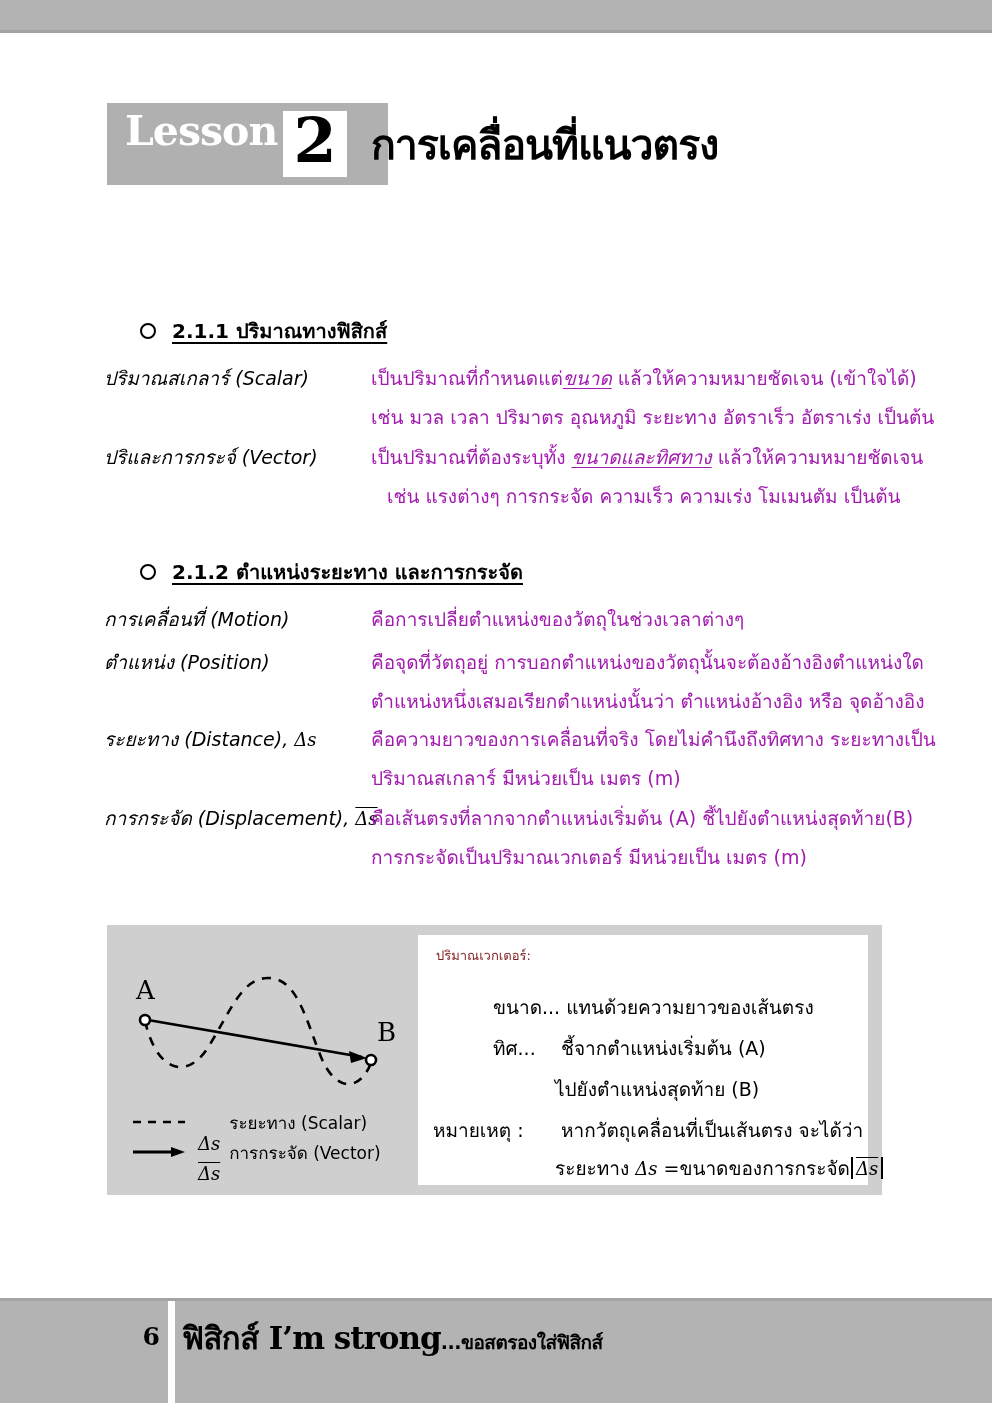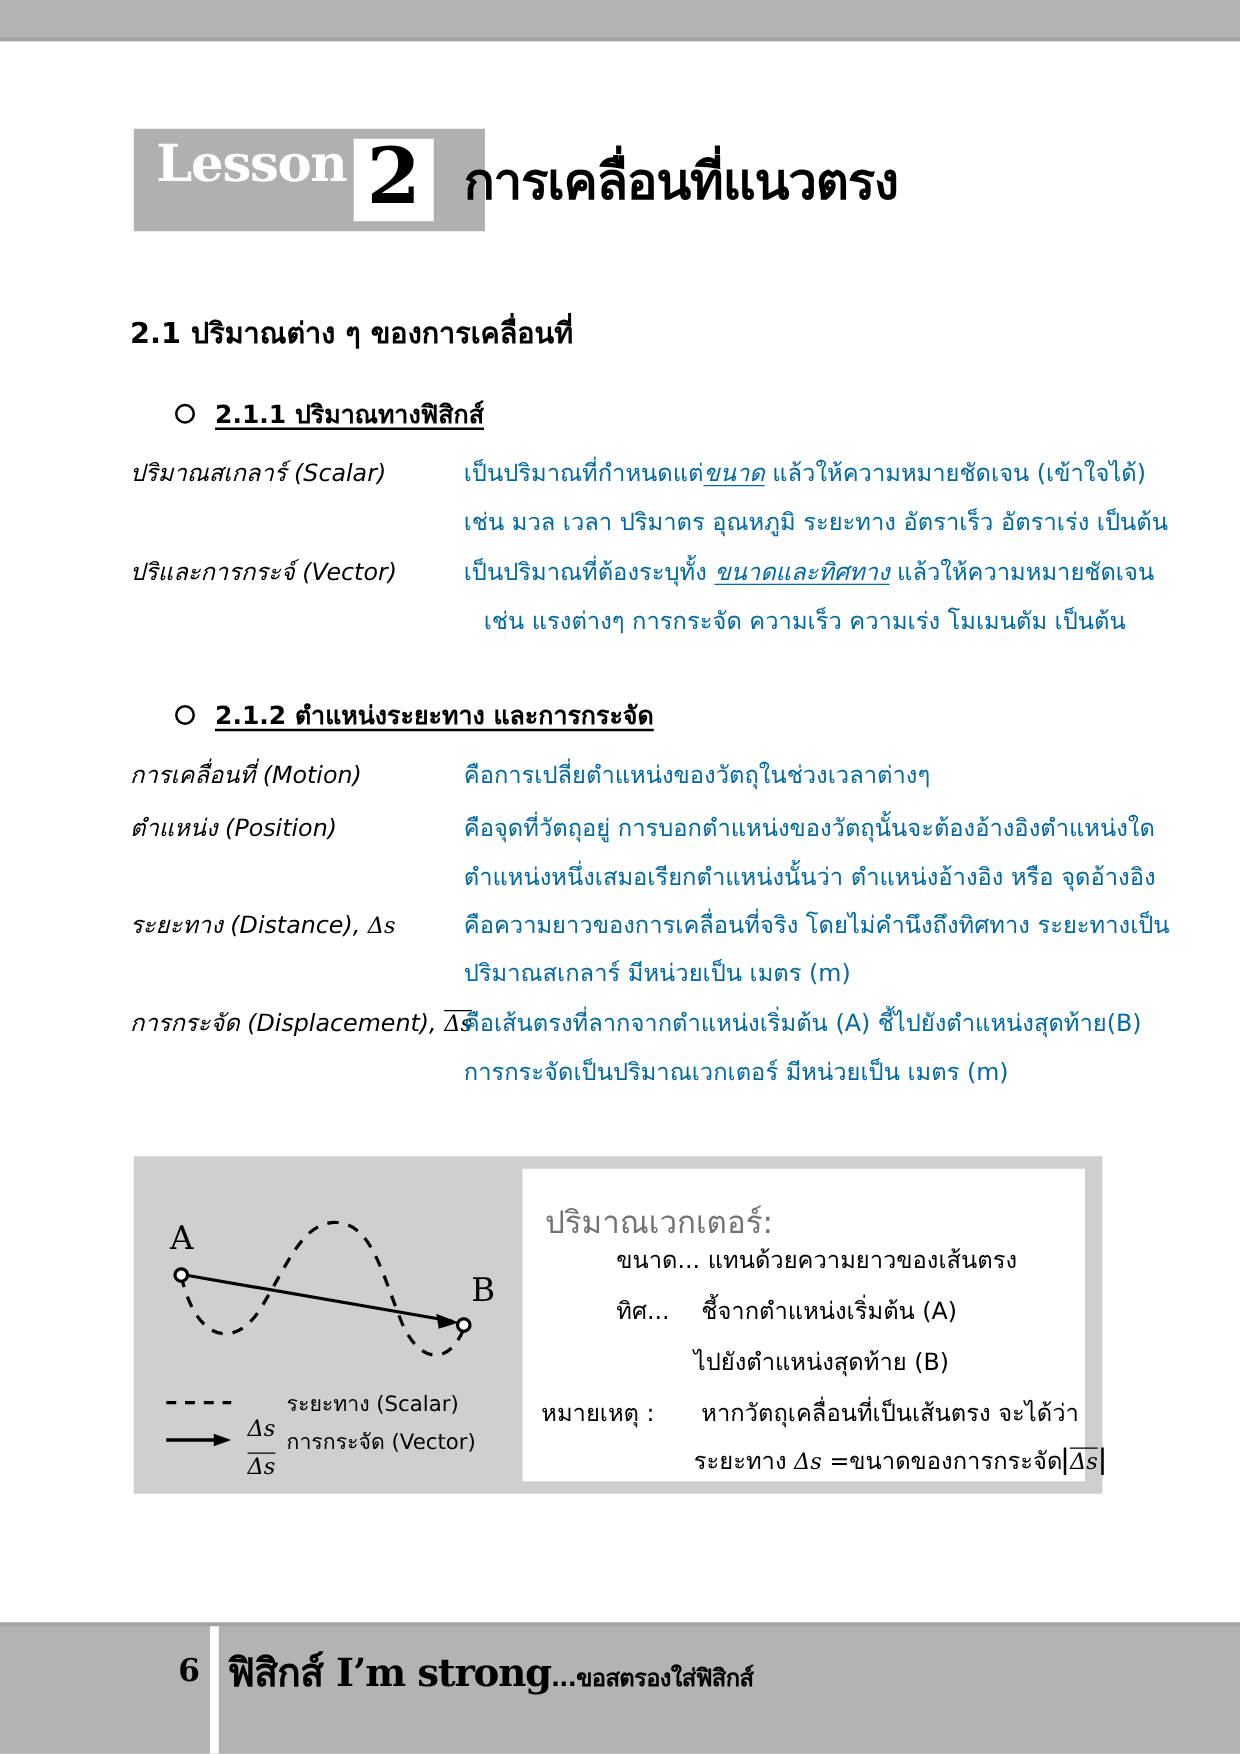--- a/index.html
+++ b/index.html
@@ -96,21 +96,21 @@
   
   .term{
     position:absolute;left:104px;
     font-family:"DejaVu Sans","Liberation Sans",sans-serif;
     font-style:italic;font-size:19px;color:#000;white-space:nowrap;
   }
   .term .eng{font-style:italic;}
   .desc{
     position:absolute;left:371px;
     font-family:"DejaVu Sans","Liberation Sans",sans-serif;
-    font-size:19px;color:#0369a1;white-space:nowrap;
+    font-size:19px;color:#a21caf;white-space:nowrap;
   }
   .ital-u{font-style:italic;text-decoration:underline;text-underline-offset:3px;}
   .ovl{ text-decoration:overline; }
 
   
   .figure-box{
     position:absolute;left:107px;top:925px;width:775px;height:270px;
     background:#cfcfcf;
   }
   .figure-left{
@@ -124,23 +124,23 @@
   }
   .legend-row{display:flex;align-items:center;gap:9px;height:30px;white-space:nowrap;}
   .legend-key{width:60px;flex:none;display:flex;align-items:center;justify-content:center;}
   .sym{font-family:"DejaVu Serif","Liberation Serif",serif;font-style:italic;font-size:18px;margin-top:43px;}
 
   .note-panel{
     position:absolute;left:311px;top:10px;width:450px;height:250px;
     background:#ffffff;
   }
   .note-title{
-    position:absolute;left:18px;top:22px;
-    font-family:"DejaVu Sans","Liberation Sans",sans-serif;
-    font-size:25px;color:#737373;white-space:nowrap;
+    position:absolute;left:18px;top:10px;
+    font-family:"DejaVu Sans","Liberation Sans",sans-serif;
+    font-size:13px;color:#7f1d1d;white-space:nowrap;
   }
   .note-line{
     position:absolute;
     font-family:"DejaVu Sans","Liberation Sans",sans-serif;
     font-size:19px;color:#000;white-space:nowrap;
   }
   .note-lbl{display:inline-block;}
   .absbar{
     display:inline-block;border-left:2px solid #000;border-right:2px solid #000;
     padding:0 3px;margin-left:1px;
@@ -154,21 +154,20 @@
   <div class="band-top"></div>
 
   <div class="lesson-banner">
     <div class="lesson-word">Lesson</div>
     <div class="lesson-numbox">
       <div class="lesson-num">2</div>
     </div>
   </div>
   <div class="lesson-title">การเคลื่อนที่แนวตรง</div>
 
-  <div class="h-section" style="top:248px;">2.1 ปริมาณต่าง ๆ ของการเคลื่อนที่</div>
 
   <div class="h-sub" style="top:315px;">
     <span class="bullet-circle"></span>
     <span class="txt">2.1.1 ปริมาณทางฟิสิกส์</span>
   </div>
 
   <div class="term" style="top:363px;">
     <span>ปริมาณสเกลาร์</span>
     <span class="eng">(Scalar)</span>
   </div>

